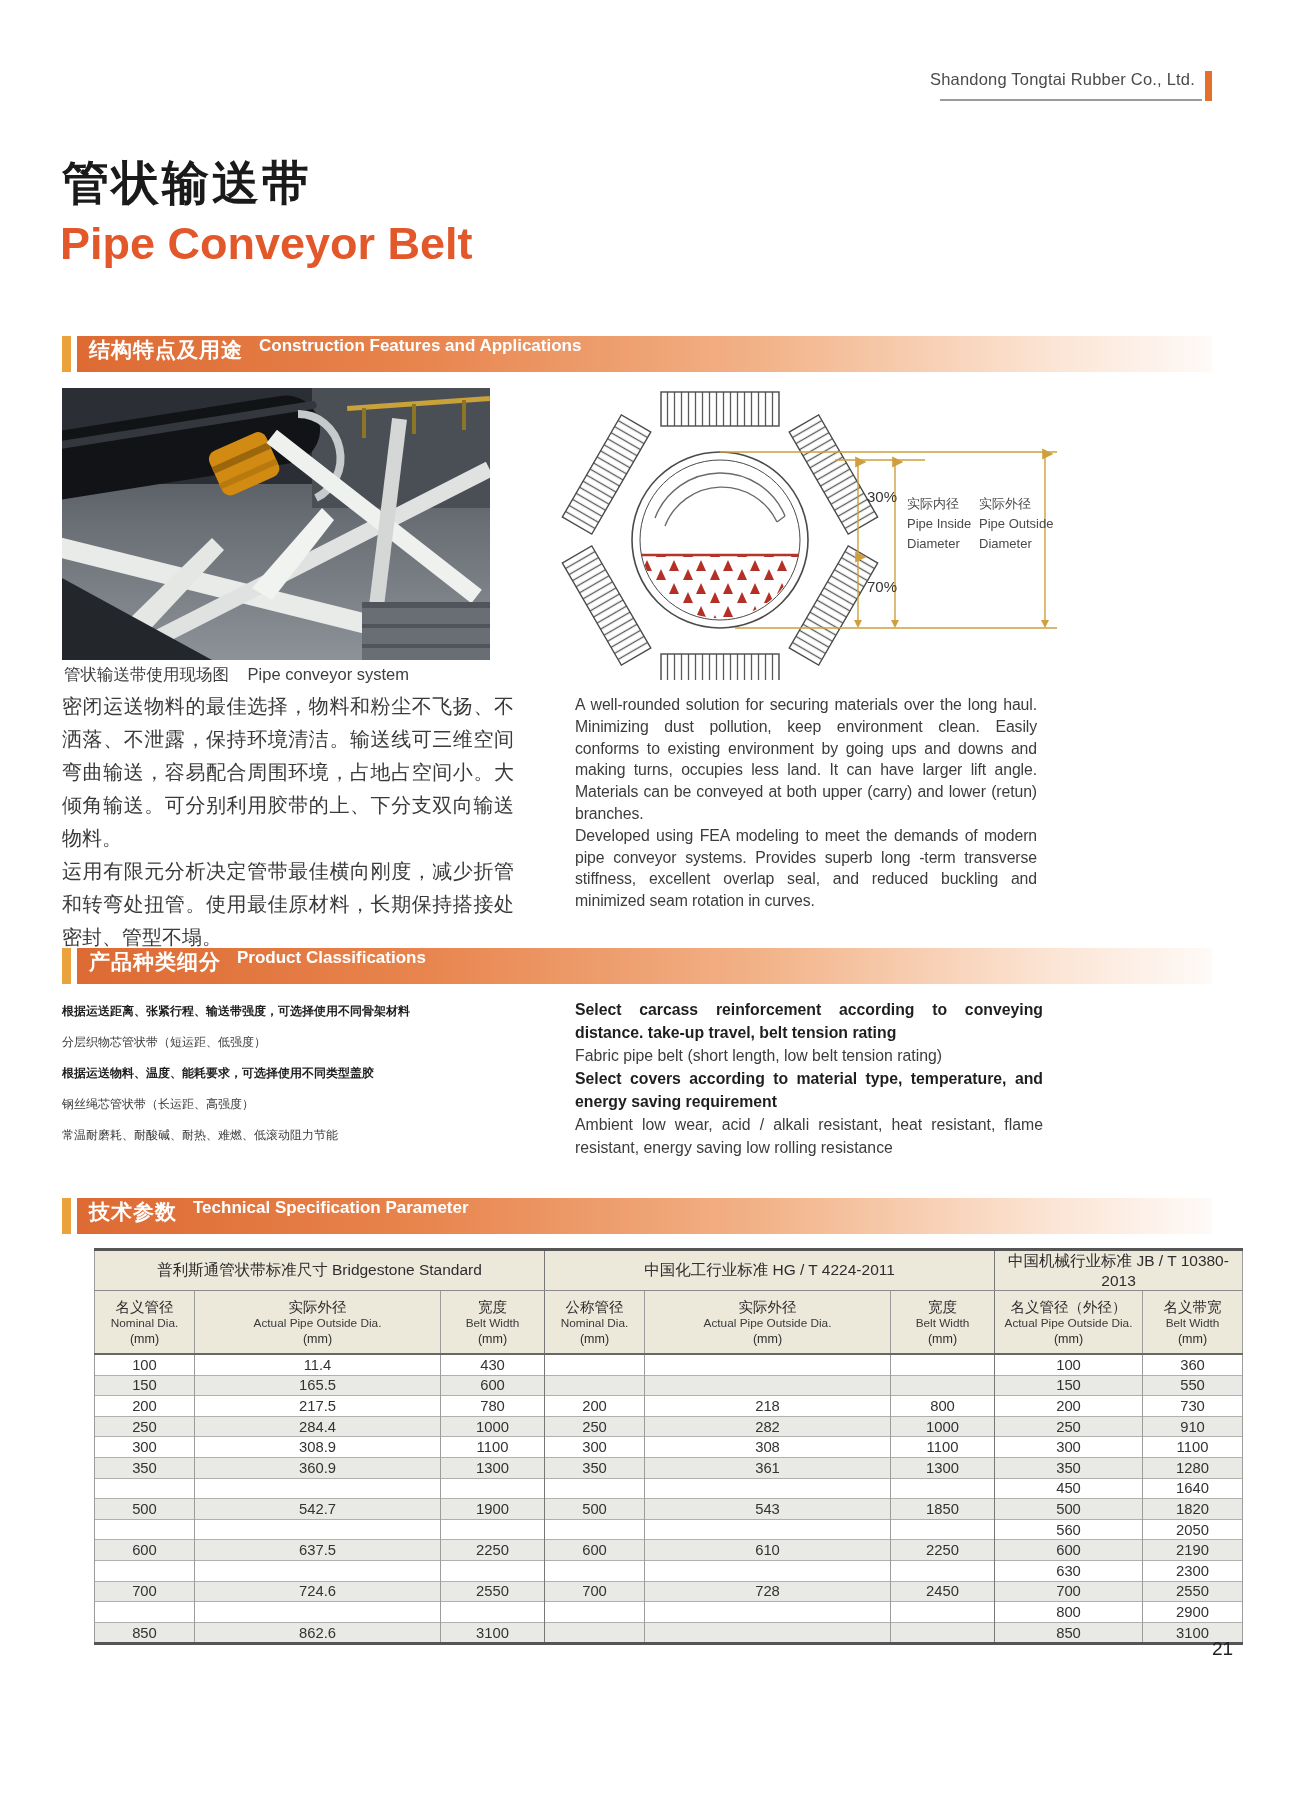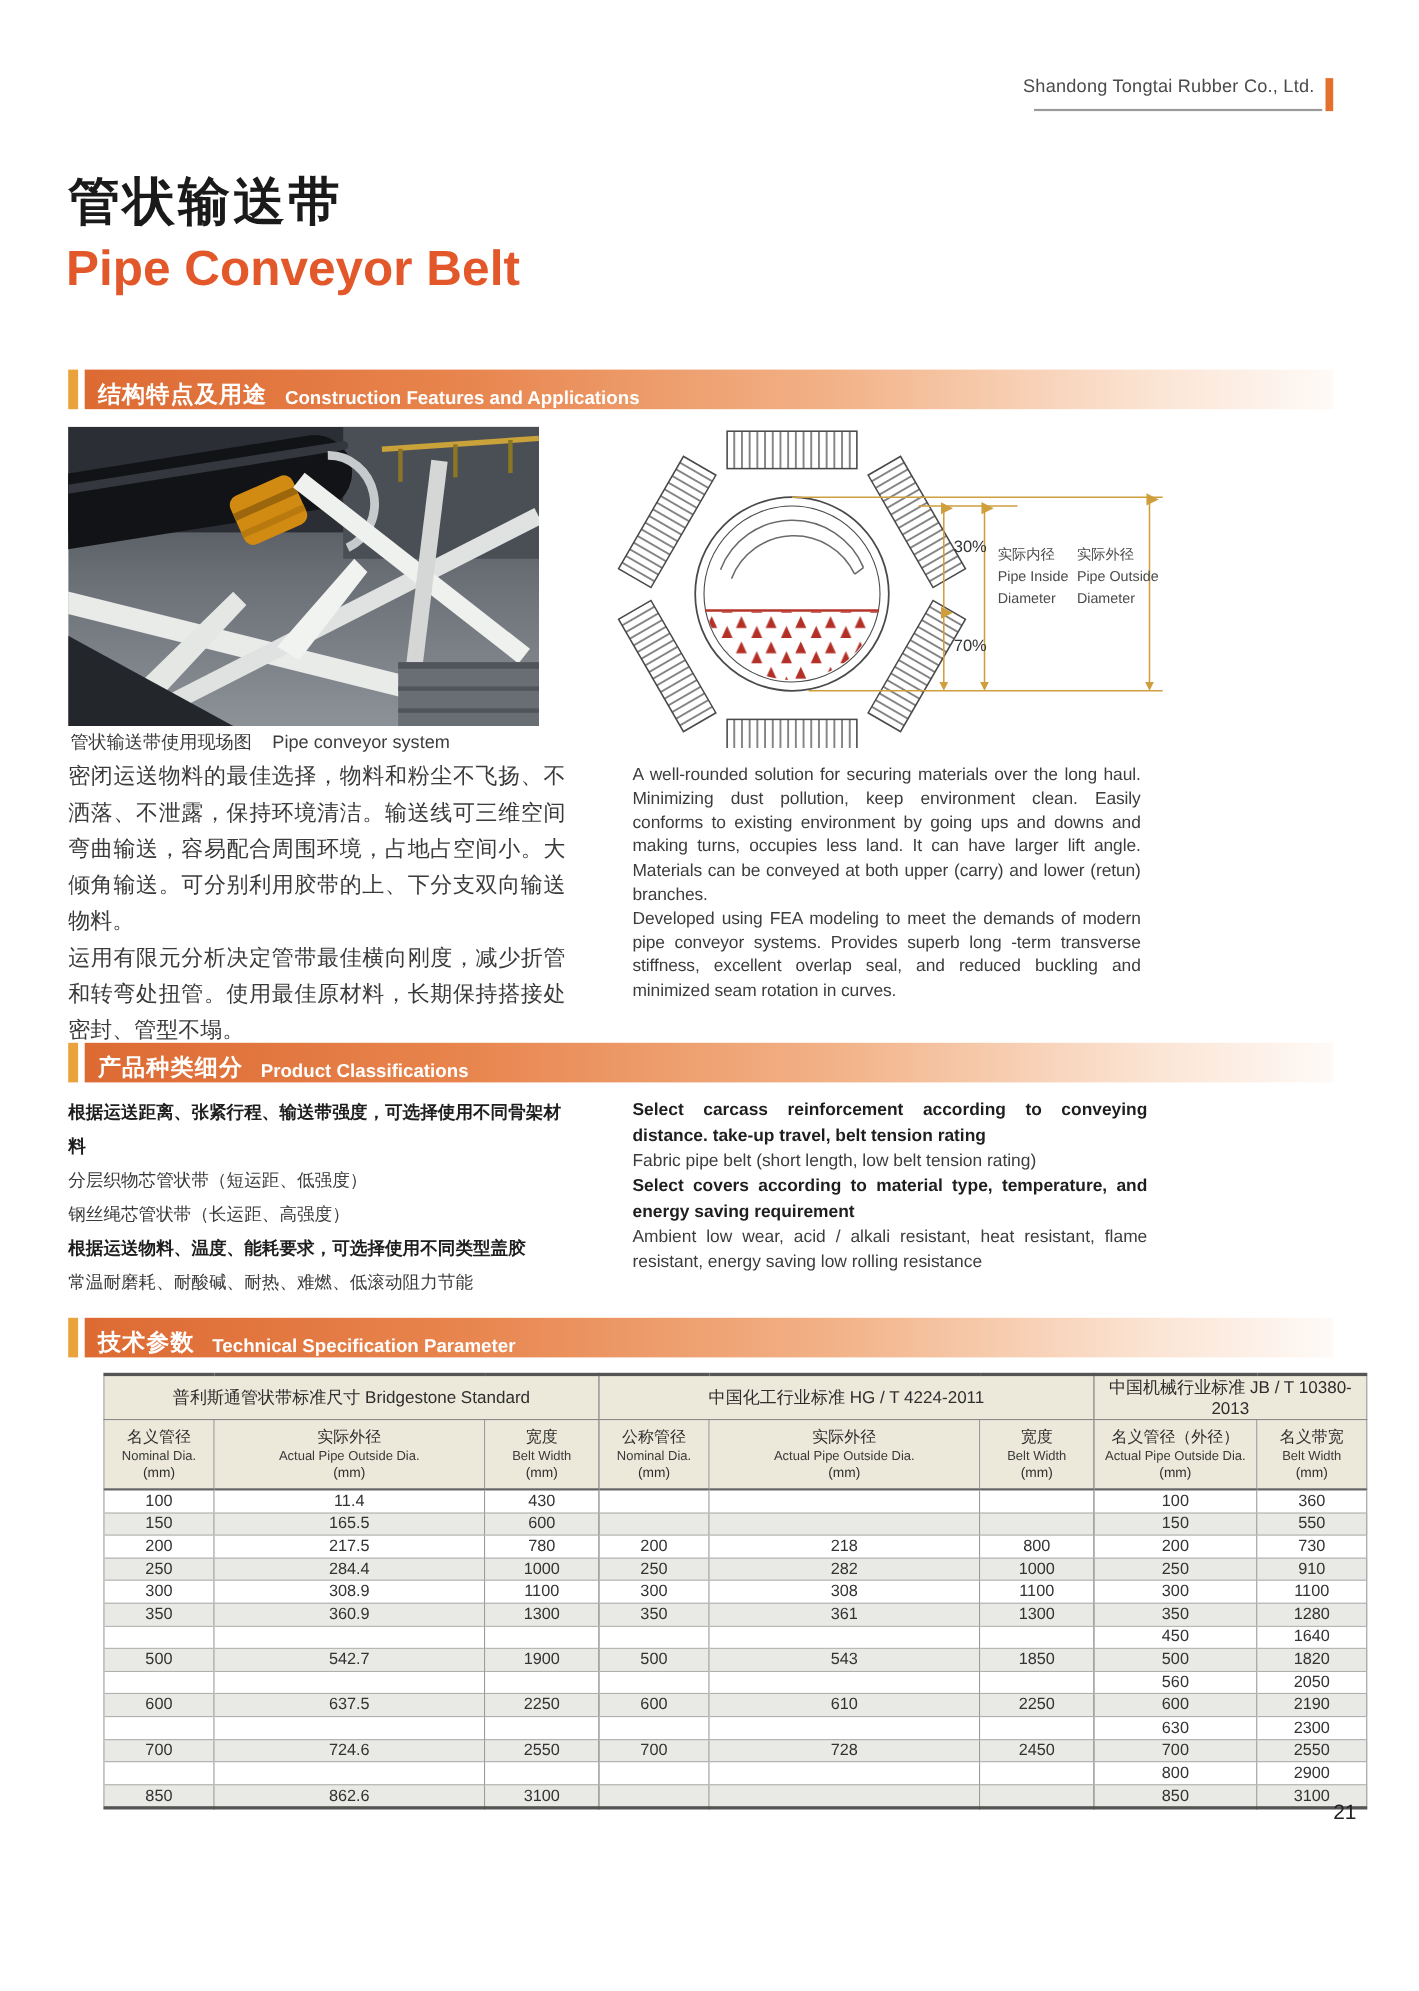--- a/index.html
+++ b/index.html
@@ -16,40 +16,40 @@
 
   
   .title-zh{position:absolute;top:152px;left:62px;font-size:47px;font-weight:bold;color:#1a1a1a;letter-spacing:3px;}
   .title-en{position:absolute;top:218px;left:60px;font-size:45px;font-weight:bold;color:#e2582b;letter-spacing:0px;}
 
   
   .section-bar{position:absolute;left:62px;width:1150px;height:36px;display:flex;align-items:stretch;}
   .bar1{top:336px;} .bar2{top:948px;} .bar3{top:1198px;}
   .gold-tab{width:9px;background:#eaa33c;margin-right:6px;flex:none;}
   .bar-bg{flex:1;background:linear-gradient(90deg,#dd6a33 0%,#e8844d 30%,#f2b287 60%,#fbe3d2 85%,#fefaf7 100%);
-    display:flex;align-items:flex-end;padding-left:12px;gap:16px;}
+    display:flex;align-items:flex-start;padding-left:12px;gap:16px;}
   .bar-zh{color:#fff;font-weight:bold;font-size:21px;letter-spacing:1px;}
   .bar-en{color:#fff;font-weight:bold;font-size:17px;}
 
   
   .photo{position:absolute;top:388px;left:62px;width:428px;height:272px;}
   .diagram{position:absolute;top:350px;left:505px;width:560px;height:330px;}
   .caption{position:absolute;top:664px;left:64px;font-size:16.5px;color:#3d3d3d;}
   .caption .cap-en{margin-left:14px;}
 
   
   .cn-para{position:absolute;top:690px;left:62px;width:452px;font-size:20px;line-height:33px;
     color:#3a3a3a;text-align:justify;}
   .cn-para p{margin:0;}
   .en-para{position:absolute;top:694px;left:575px;width:462px;font-size:15.8px;line-height:21.8px;
     color:#3c3c3c;text-align:justify;letter-spacing:-0.1px;}
   .en-para p{margin:0;}
 
   
-  .cls-zh{position:absolute;top:996px;left:62px;width:462px;font-size:16px;line-height:31px;color:#3a3a3a;}
+  .cls-zh{position:absolute;top:996px;left:62px;width:462px;font-size:12px;line-height:31px;color:#3a3a3a;}
   .cls-en{position:absolute;top:998px;left:575px;width:468px;font-size:15.8px;line-height:23px;color:#3c3c3c;text-align:justify;}
   .cls-line.bold{font-weight:bold;color:#1e1e1e;}
 
   
   .spec-table-wrap{position:absolute;top:1248px;left:62px;width:1148px;margin-left:32px;}
   table.spec{border-collapse:collapse;width:1148px;table-layout:fixed;
     border-top:3px solid #555;border-bottom:3px solid #555;}
   table.spec th,table.spec td{border-left:1px solid #9c9c9c;border-right:1px solid #9c9c9c;
     text-align:center;vertical-align:middle;padding:0;}
   table.spec thead th{background:#ece8da;color:#2e2e2e;font-weight:normal;}
@@ -220,22 +220,22 @@
     <div class="gold-tab"></div>
     <div class="bar-bg">
       <span class="bar-zh">产品种类细分</span>
       <span class="bar-en">Product Classifications</span>
     </div>
   </div>
 
   <div class="cls-zh" id="cls-zh">
       <div class="cls-line bold">根据运送距离、张紧行程、输送带强度，可选择使用不同骨架材料</div>
       <div class="cls-line">分层织物芯管状带（短运距、低强度）</div>
+      <div class="cls-line bold">根据运送物料、温度、能耗要求，可选择使用不同类型盖胶</div>
       <div class="cls-line">钢丝绳芯管状带（长运距、高强度）</div>
-      <div class="cls-line bold">根据运送物料、温度、能耗要求，可选择使用不同类型盖胶</div>
       <div class="cls-line">常温耐磨耗、耐酸碱、耐热、难燃、低滚动阻力节能</div>
     </div>
   <div class="cls-en" id="cls-en">
       <div class="cls-line bold">Select carcass reinforcement according to conveying distance. take-up travel, belt tension rating</div>
       <div class="cls-line">Fabric pipe belt (short length, low belt tension rating)</div>
       <div class="cls-line bold">Select covers according to material type, temperature, and energy saving requirement</div>
       <div class="cls-line">Ambient low wear, acid / alkali resistant, heat resistant, flame resistant, energy saving low rolling resistance</div>
     </div>
 
   <div class="section-bar bar3">

